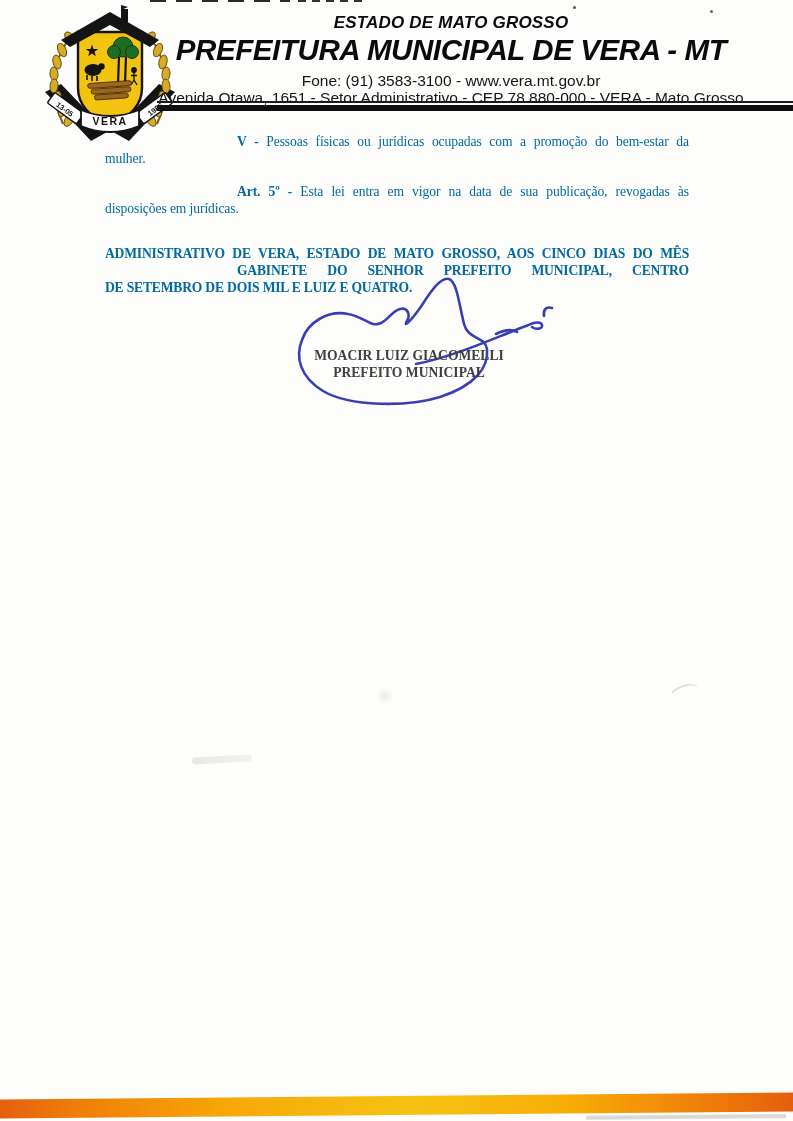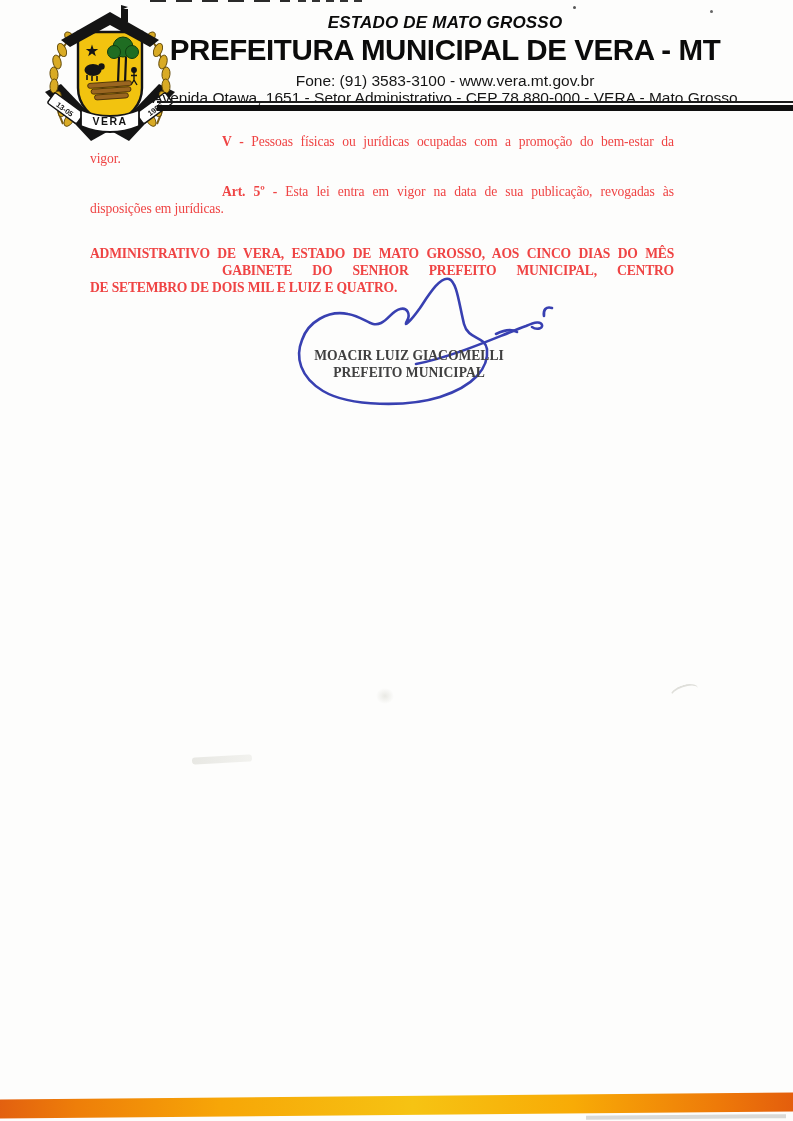--- a/index.html
+++ b/index.html
@@ -4,43 +4,43 @@
 <style>
   html,body { margin:0; padding:0; background:#ffffff; }
   .page {
     position:relative; width:793px; height:1121px;
     background:#fdfdfc; overflow:hidden;
     font-family:"Liberation Serif", serif;
     outline:1px solid #c9c9c5;
   }
 
   
-  .hdr-text { position:absolute; left:106px; top:13px; width:678px; text-align:center; color:#0b0b0b; }
+  .hdr-text { position:absolute; left:112px; top:13px; width:678px; text-align:center; color:#0b0b0b; }
   .hdr-state {
     font-family:"Liberation Sans", sans-serif; font-weight:700; font-style:italic;
     font-size:17px; letter-spacing:.2px; line-height:19px;
   }
   .hdr-title {
-    font-family:"Liberation Sans", sans-serif; font-weight:700; 
+    font-family:"Liberation Sans", sans-serif; font-weight:700; font-style:italic;
     font-size:29.5px; letter-spacing:-.4px; line-height:31px; white-space:nowrap; margin-top:2px;
   }
   .hdr-contact {
     font-family:"Liberation Sans", sans-serif; font-size:15.5px; color:#151515; line-height:17px;
   }
   .hdr-phone { margin-top:7px; }
   .hdr-address { margin-top:0; white-space:nowrap; }
   .rule-thin  { position:absolute; left:157px; top:101px; width:636px; height:2px; background:#1c1c1c; }
   .rule-thick { position:absolute; left:157px; top:105px; width:636px; height:6px; background:#0f0f0f; }
 
   .crest { position:absolute; left:30px; top:4px; width:160px; height:140px; }
 
   
   .doc-body {
-    position:absolute; left:90px; top:133px; width:584px;
-    font-size:13.6px; line-height:17px; color:#ef4444; letter-spacing:-.1px;
+    position:absolute; left:105px; top:133px; width:584px;
+    font-size:13.6px; line-height:17px; color:#0369a1; letter-spacing:-.1px;
   }
   .jline { text-align:justify; text-align-last:justify; }
   .lastline { text-align:left; }
   .indent { padding-left:132px; }
   .par2 { margin-top:16px; }
   .par3 { margin-top:28px; font-weight:700; letter-spacing:-.2px; }
   b { font-weight:700; }
 
   .sig-block {
     position:absolute; left:269px; top:347px; width:280px; text-align:center;
@@ -171,21 +171,21 @@
       <div class="hdr-contact hdr-address">Avenida Otawa, 1651 - Setor Administrativo - CEP 78.880-000 - VERA - Mato Grosso</div>
     </div>
     <div class="rule-thin"></div>
     <div class="rule-thick"></div>
   </div>
 
   <div class="doc-body">
 
     <div>
       <div class="jline indent"><b>V -</b> <span>Pessoas físicas ou jurídicas ocupadas com a promoção do bem-estar da</span></div>
-      <div class="lastline">vigor.</div>
+      <div class="lastline">mulher.</div>
     </div>
 
     <div class="par2">
       <div class="jline indent"><b>Art. 5º -</b> <span>Esta lei entra em vigor na data de sua publicação, revogadas às</span></div>
       <div class="lastline">disposições em jurídicas.</div>
     </div>
 
     <div class="par3">
       <div class="jline">ADMINISTRATIVO DE VERA, ESTADO DE MATO GROSSO, AOS CINCO DIAS DO MÊS</div>
       <div class="jline indent">GABINETE DO SENHOR PREFEITO MUNICIPAL, CENTRO</div>

